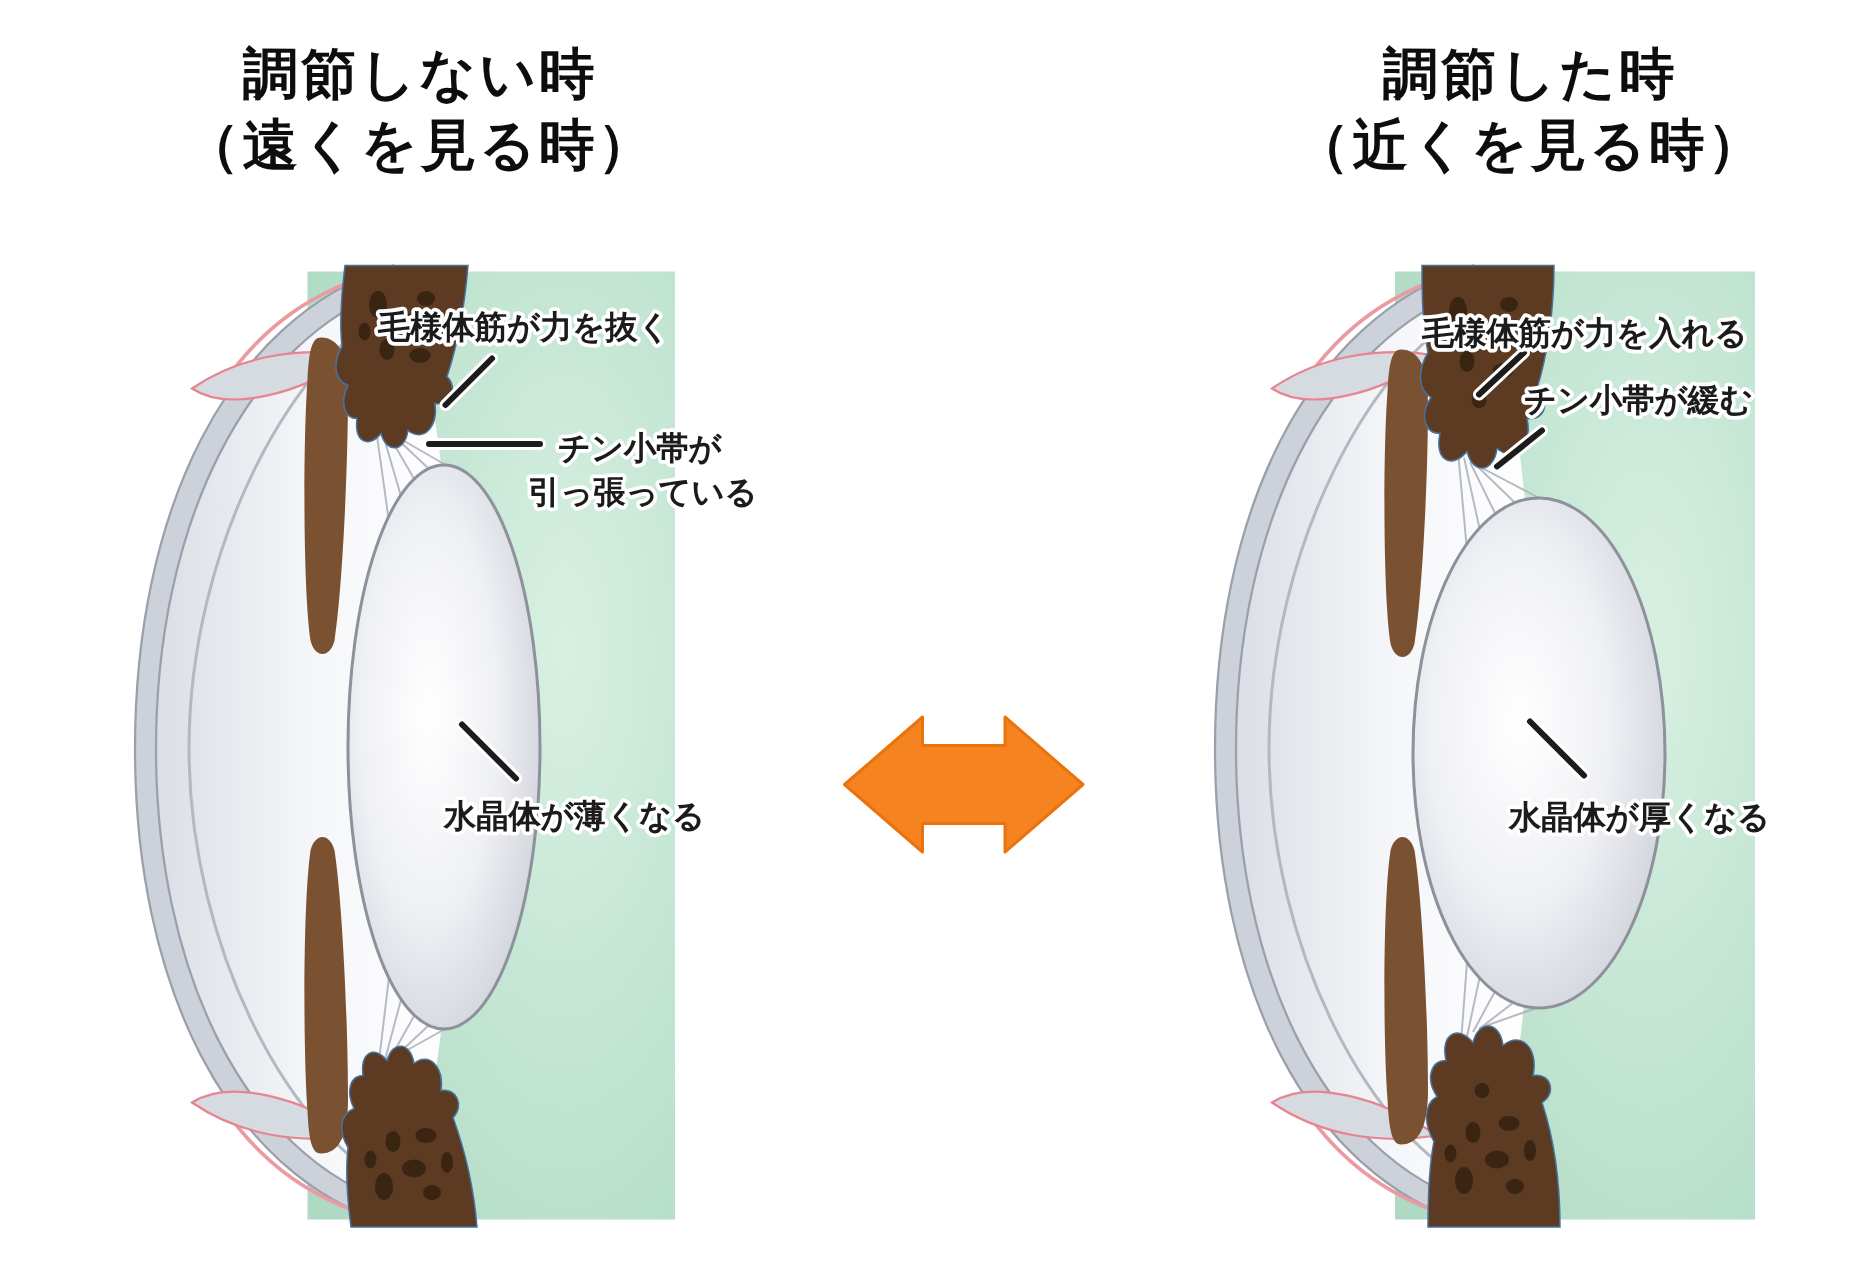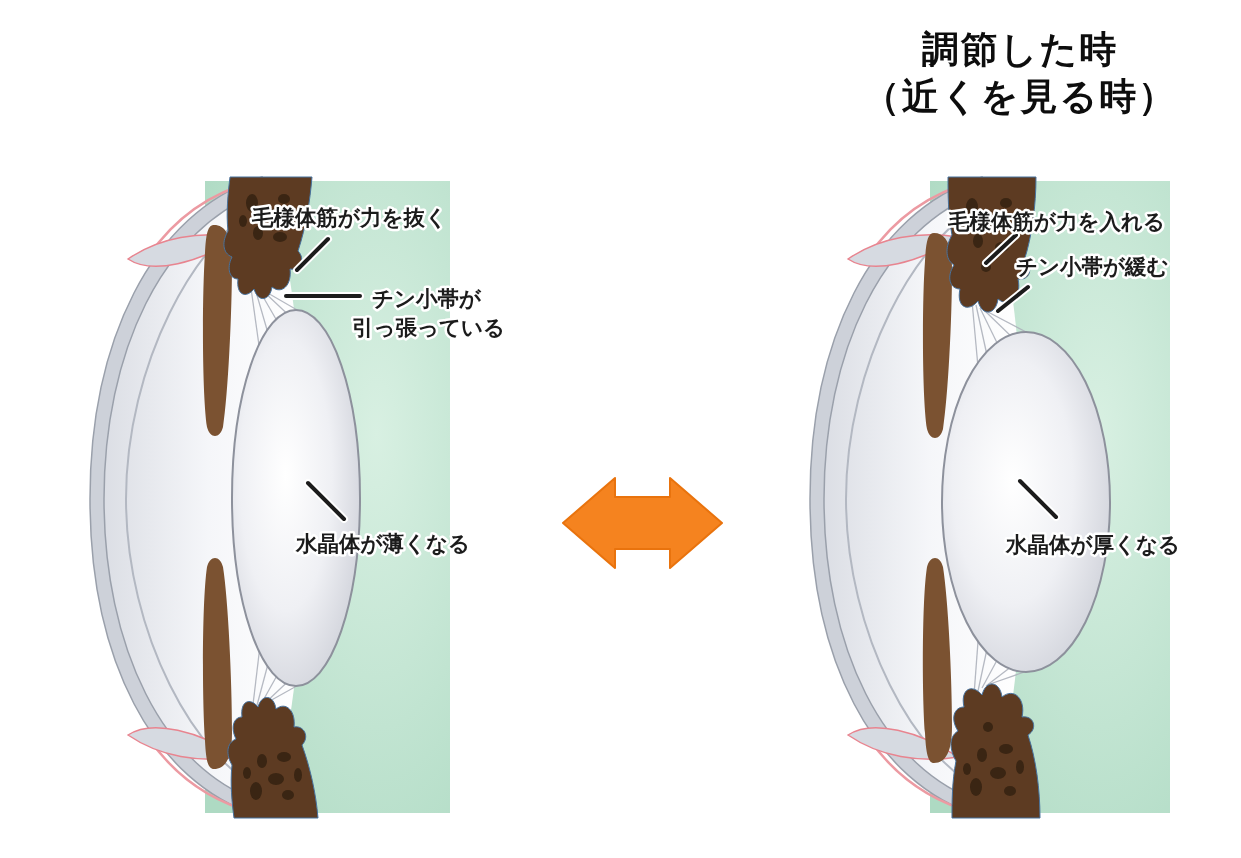--- a/index.html
+++ b/index.html
@@ -24,20 +24,24 @@
   }
   .leader{stroke:#1c1c1c;stroke-width:4;stroke-linecap:round;fill:none;}
   .leader-halo{stroke:#ffffff;stroke-width:8;stroke-linecap:round;fill:none;}
   .thinline{fill:none;}
 </style>
 </head>
 <body>
 
 <div id="canvas">
 
+  <div class="panel-title" id="title-left">
+    <div>調節しない時</div>
+    <div>（遠くを見る時）</div>
+  </div>
   <div class="panel-title" id="title-right">
     <div>調節した時</div>
     <div>（近くを見る時）</div>
   </div>
 
   <svg id="eye-left" width="460" height="645" viewBox="0 0 460 645">
     <defs>
       <radialGradient id="gGreenL" cx="0.70" cy="0.40" r="0.85">
         <stop offset="0" stop-color="#d8f0e2"></stop>
         <stop offset="1" stop-color="#aedac3"></stop>

